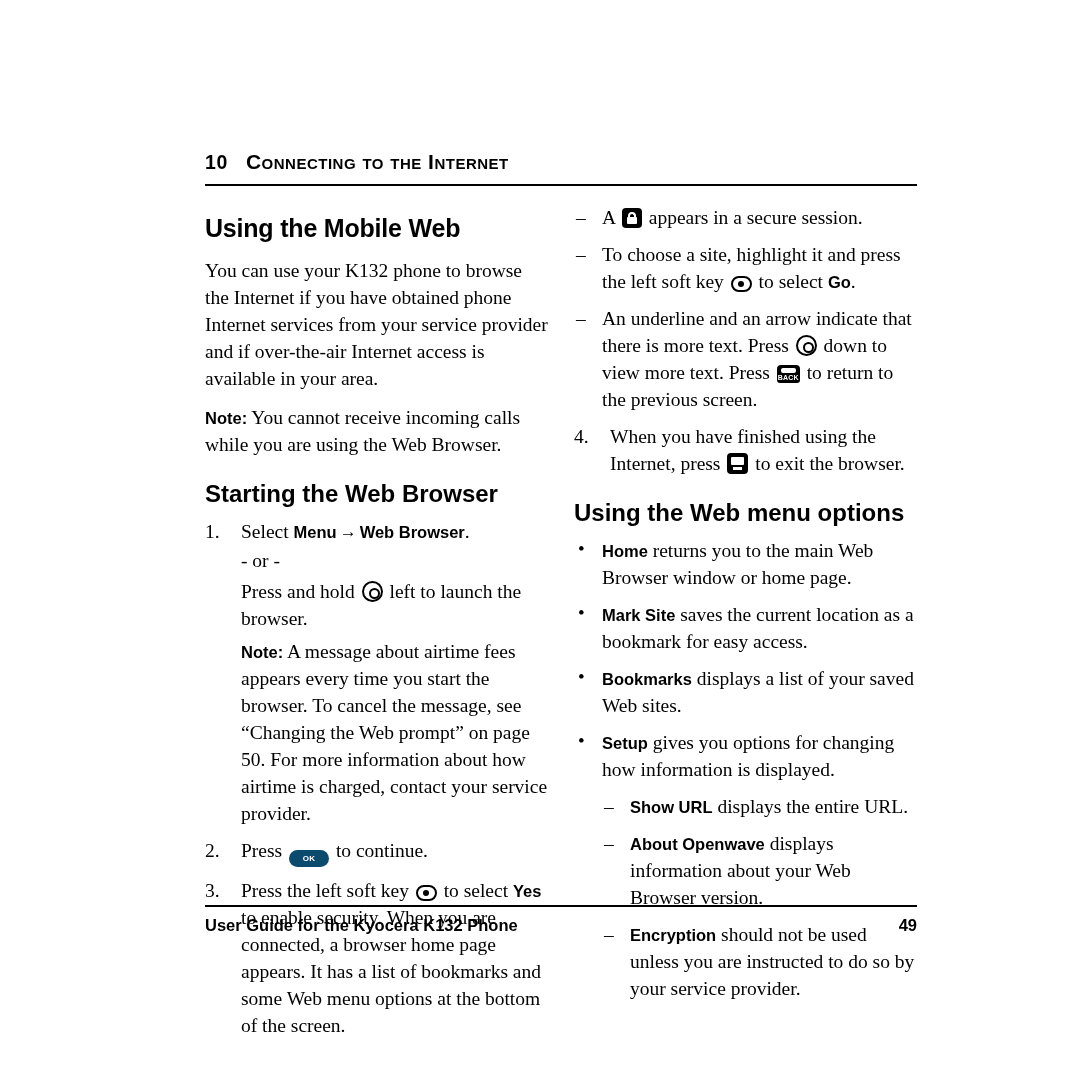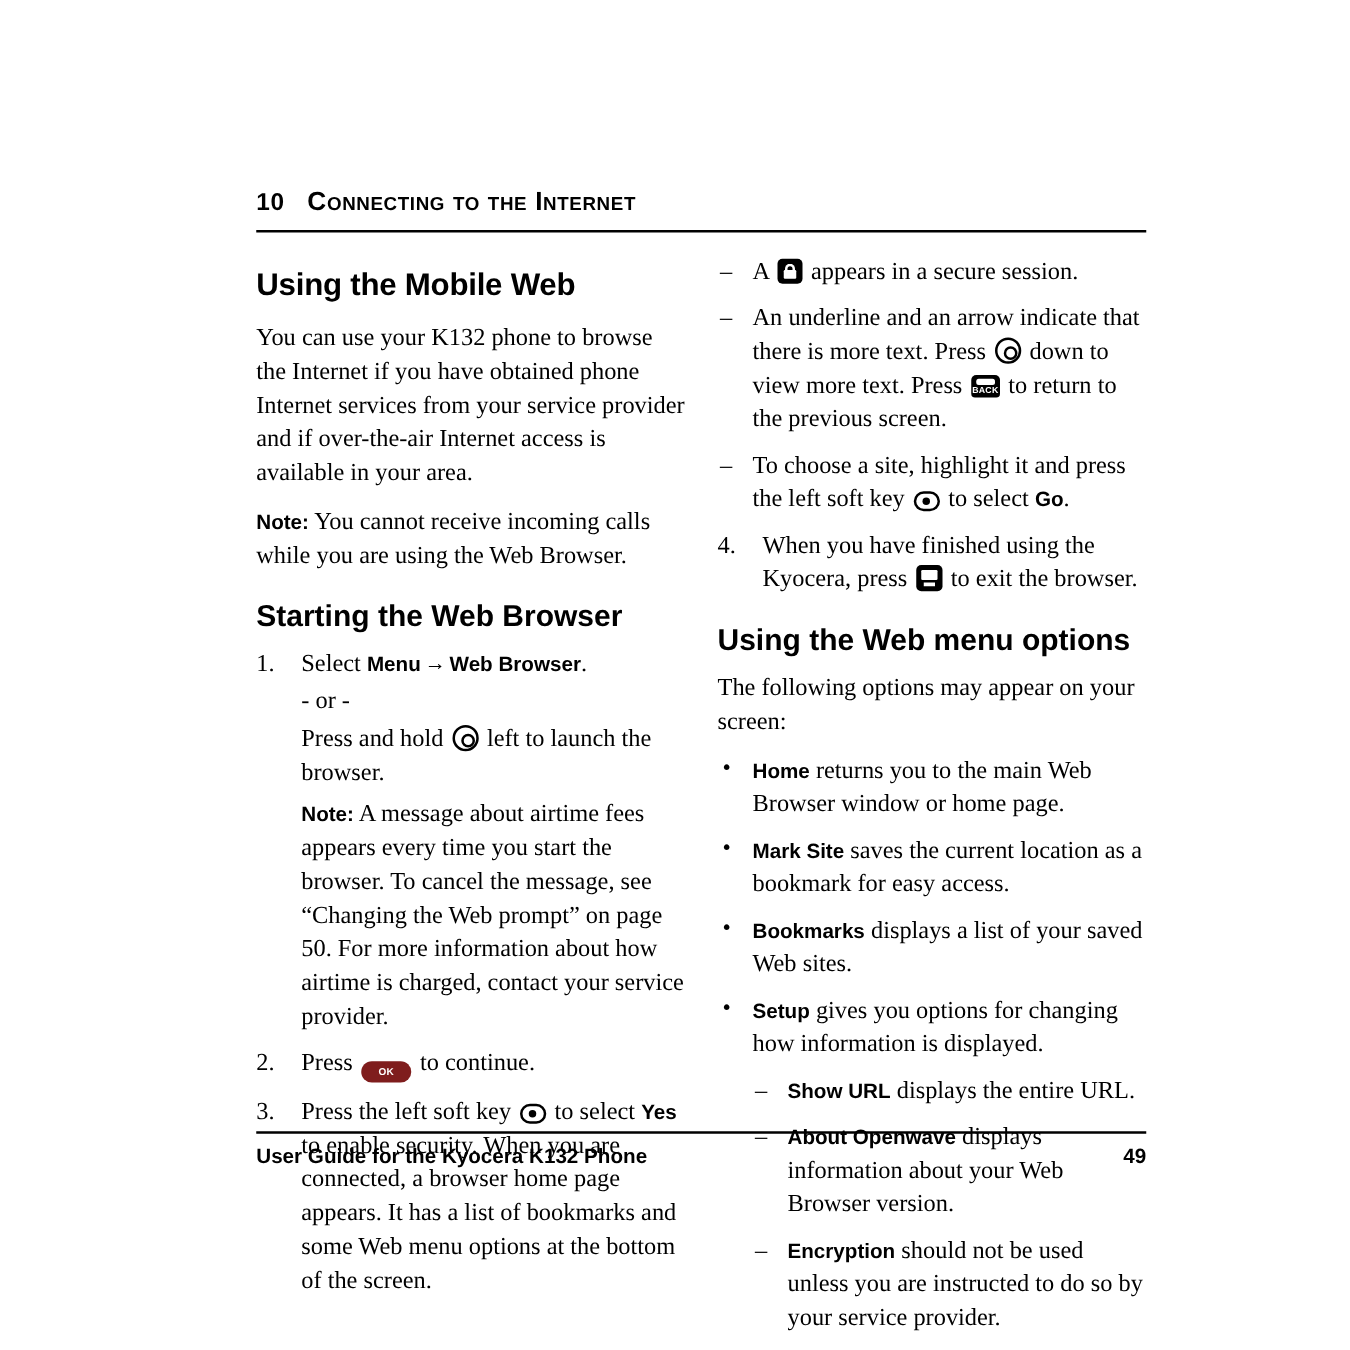--- a/index.html
+++ b/index.html
@@ -199,21 +199,21 @@
     position: absolute;
     left: 50%; top: 50%;
     width: 6px; height: 6px;
     margin: -3px 0 0 -3px;
     border-radius: 50%;
     background: #000;
   }
   .key-ok {
     width: 40px; height: 17px;
     border-radius: 9px;
-    background: #7f1d1d;
+    background: #0c4a6e;
     color: #fff;
     font-family: "Liberation Sans", sans-serif;
     font-size: 8px;
     font-weight: bold;
     text-align: center;
     line-height: 17px;
     letter-spacing: 0.3px;
   }
   .key-end {
     width: 23px; height: 18px;
@@ -357,34 +357,33 @@
             <span>Press the left soft key </span><span class="key key-soft"></span><span> to select </span><span class="ui">Yes</span><span> to enable security. When you are connected, a browser home page appears. It has a list of bookmarks and some Web menu options at the bottom of the screen.</span>
           </li>
         </ol>
 
       </div>
 
       <div class="col-right">
 
         <ul class="dashes">
           <li><span>A </span><span class="key key-lock"></span><span> appears in a secure session.</span></li>
+          <li><span>To choose a site, highlight it and press the left soft key </span><span class="key key-soft"></span><span> to select </span><span class="ui">Go</span><span>.</span></li>
           <li><span>An underline and an arrow indicate that there is more text. Press </span><span class="key key-nav ring"></span><span> down to view more text. Press </span><span class="key key-end"><span class="lbl">BACK</span></span><span> to return to the previous screen.</span></li>
-          <li><span>To choose a site, highlight it and press the left soft key </span><span class="key key-soft"></span><span> to select </span><span class="ui">Go</span><span>.</span></li>
         </ul>
 
         <ol class="steps">
           <li>
             <span class="num">4.</span>
-            <span>When you have finished using the Kyocera, press </span><span class="key key-phone"></span><span> to exit the browser.</span>
+            <span>When you have finished using the Internet, press </span><span class="key key-phone"></span><span> to exit the browser.</span>
           </li>
         </ol>
 
         <h2 class="subsect">Using the Web menu options</h2>
 
-        <p class="body">The following options may appear on your screen:</p>
 
         <ul class="bullets">
           <li><span class="ui">Home</span><span> returns you to the main Web Browser window or home page.</span></li>
           <li><span class="ui">Mark Site</span><span> saves the current location as a bookmark for easy access.</span></li>
           <li><span class="ui">Bookmarks</span><span> displays a list of your saved Web sites.</span></li>
           <li><span class="ui">Setup</span><span> gives you options for changing how information is displayed.</span></li>
         </ul>
 
         <ul class="dashes indent">
           <li><span class="ui">Show URL</span><span> displays the entire URL.</span></li>

